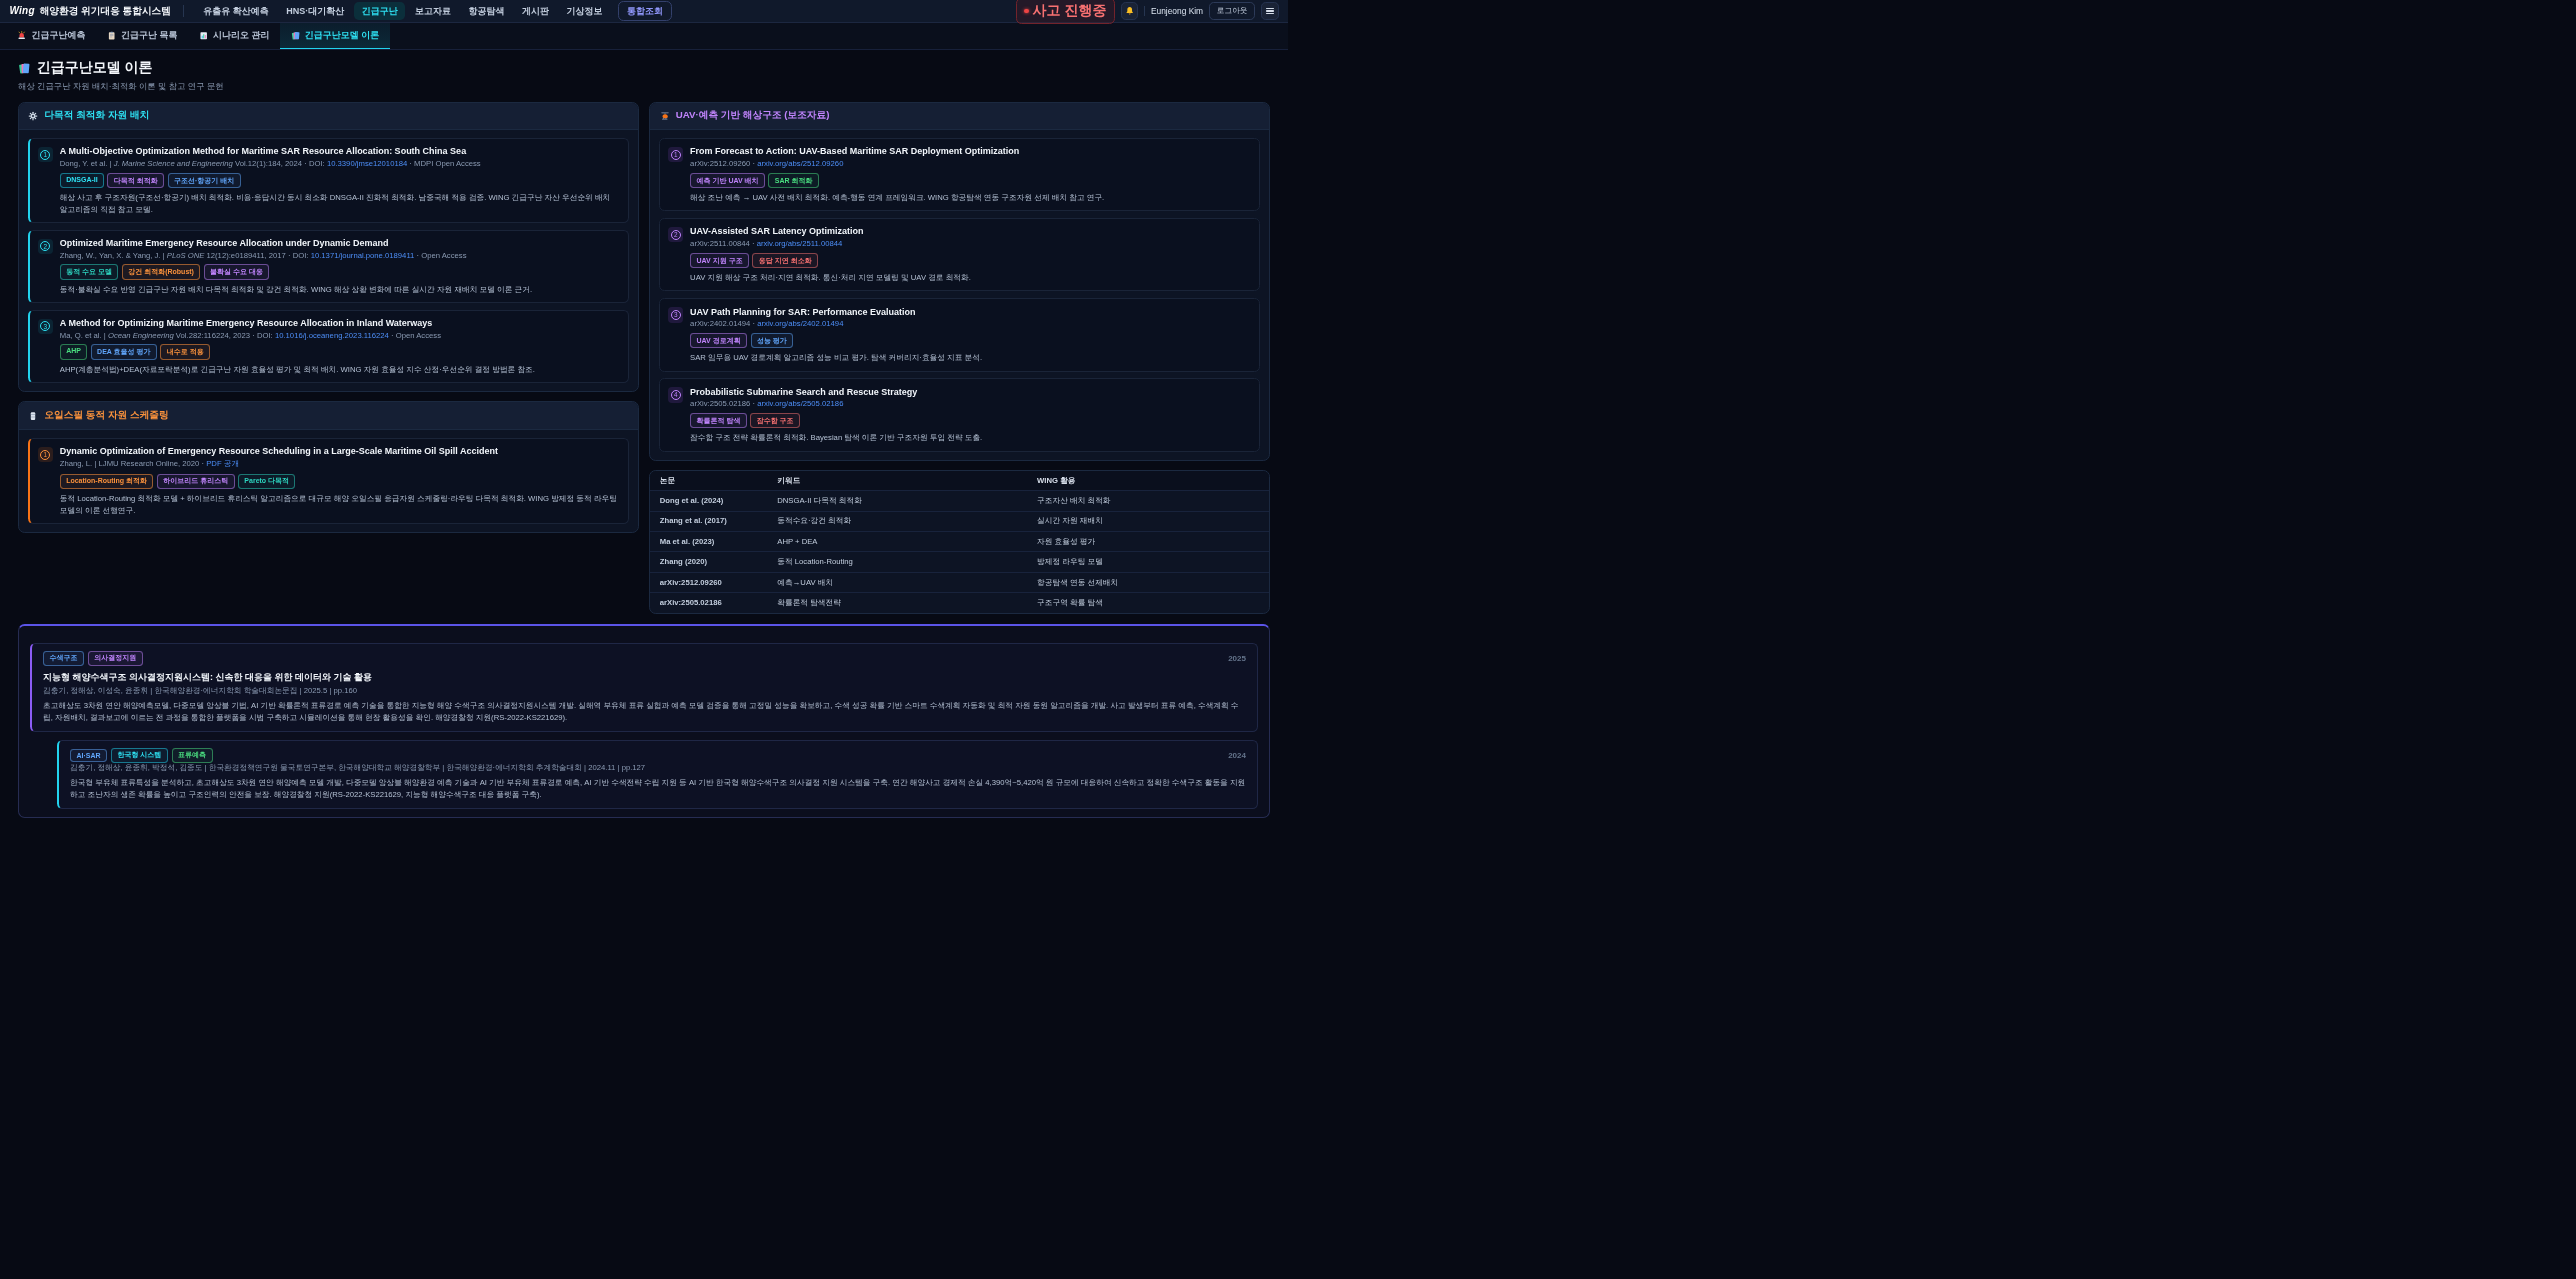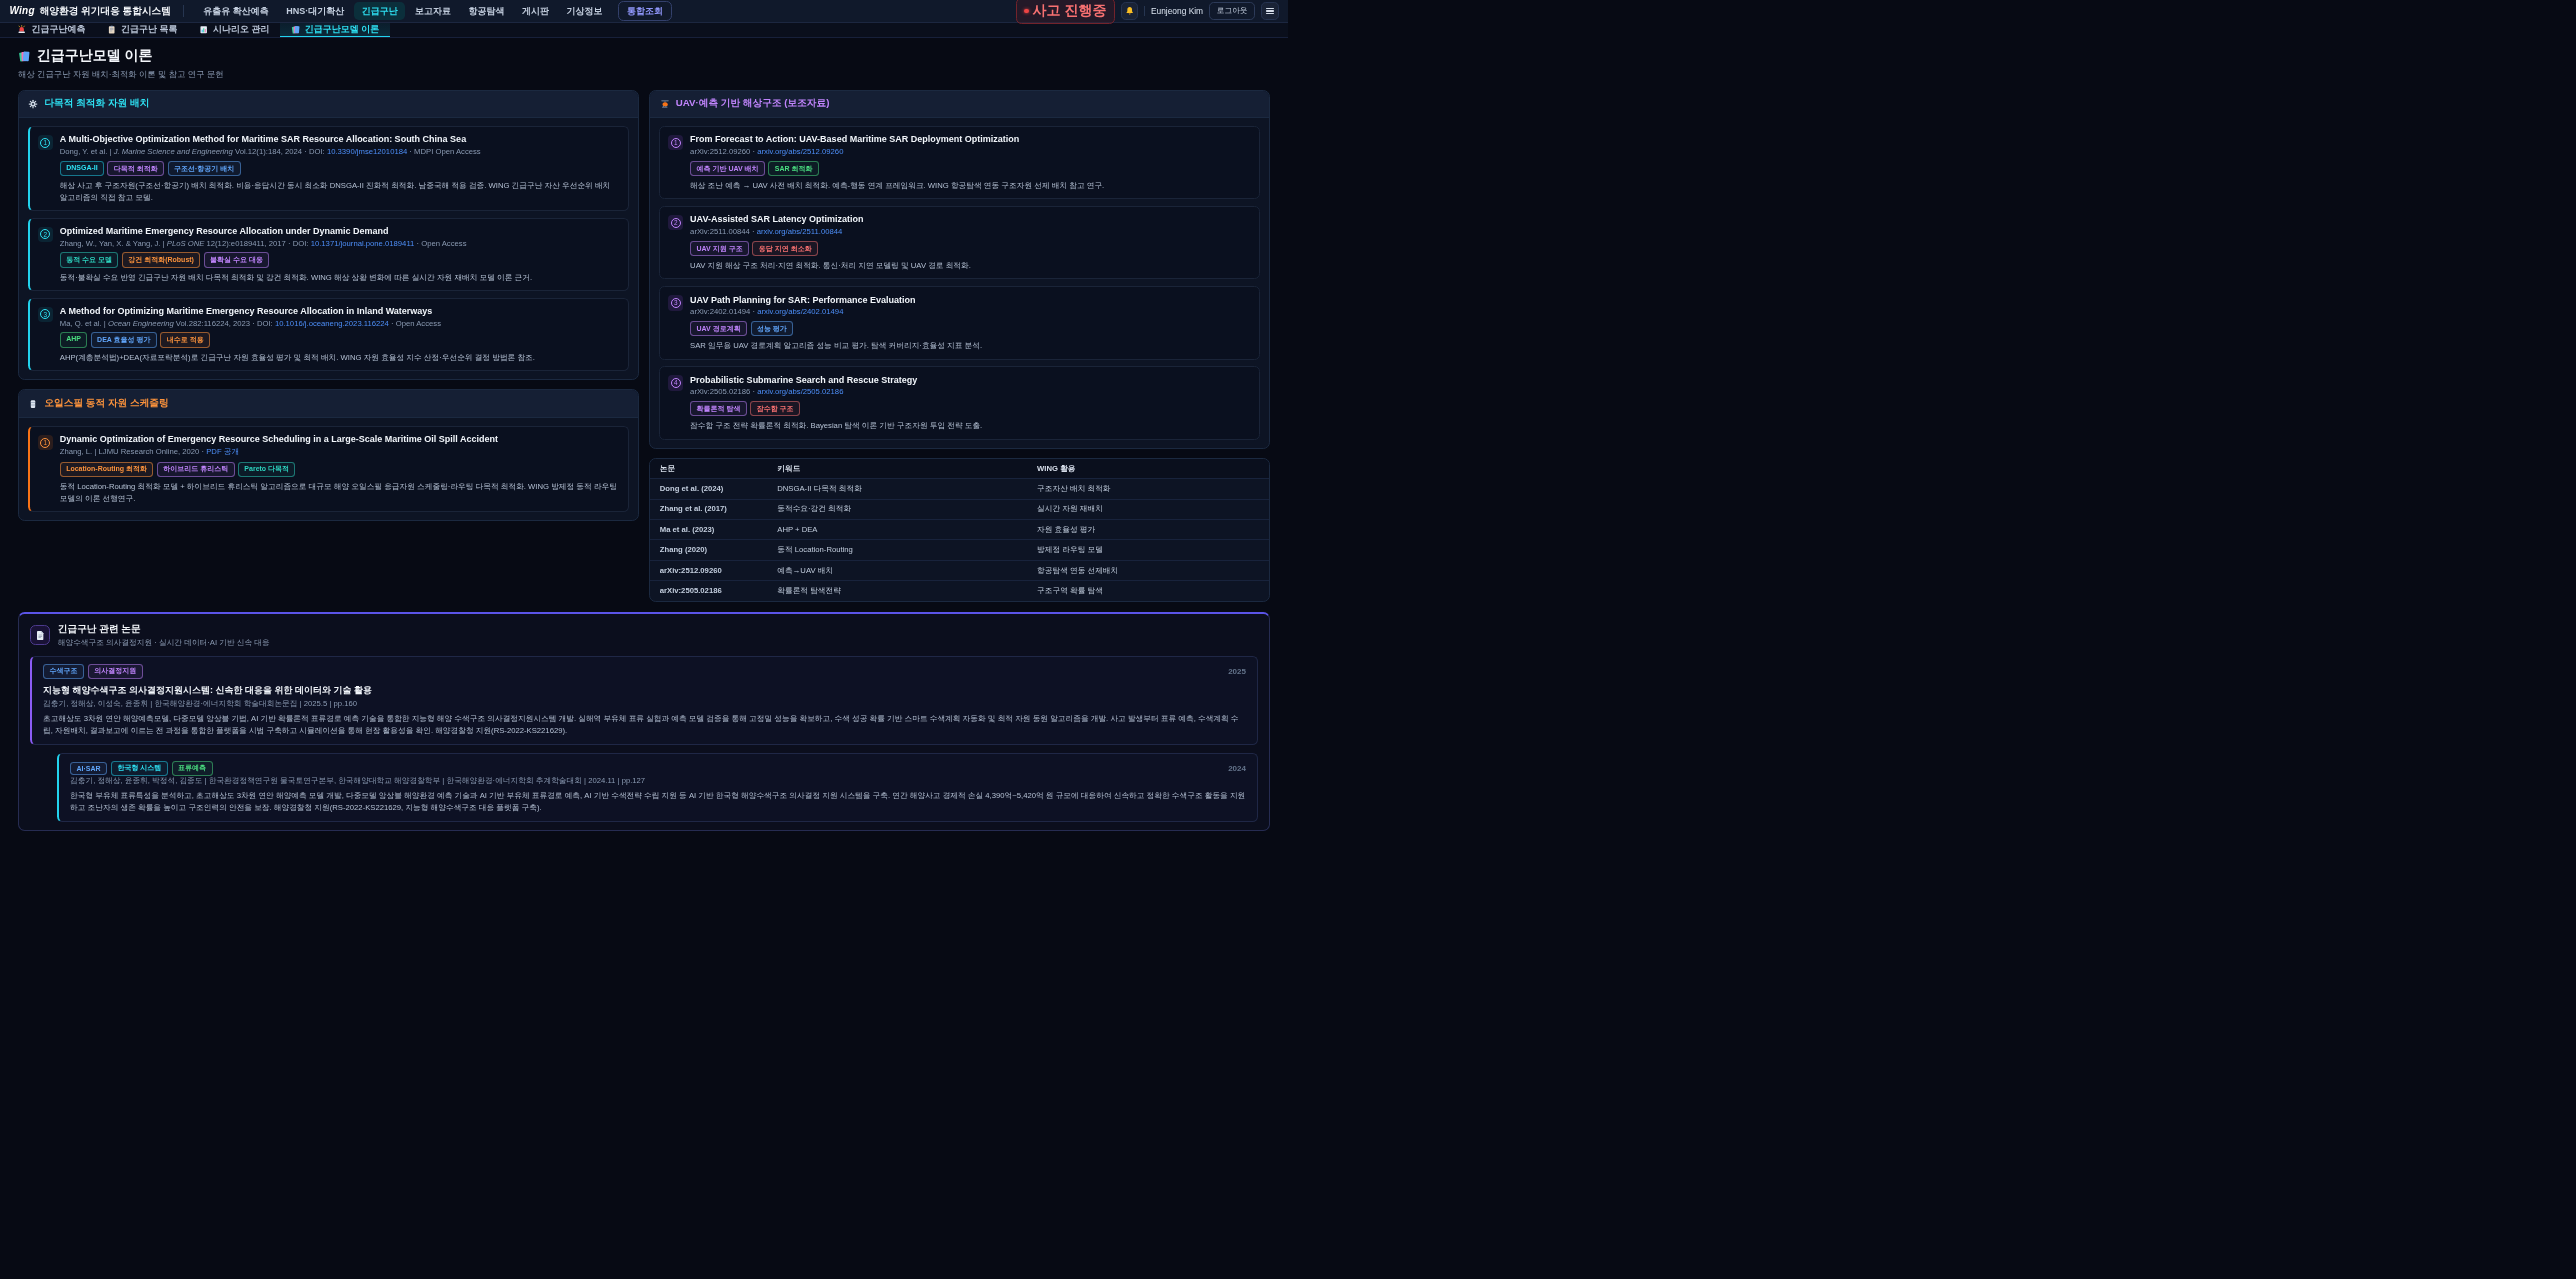--- a/index.html
+++ b/index.html
@@ -22,21 +22,21 @@
   .incident .dot{width:4.7px;height:4.7px;border-radius:50%;background:#ef4444;box-shadow:0 0 3.4px #ef4444;}
   .icon-btn{width:17.4px;height:17.4px;border-radius:4.7px;background:#1a2336;border:0.7px solid #263350;display:flex;align-items:center;justify-content:center;cursor:pointer;padding:0;}
   .icon-btn svg{width:9.4px;height:9.4px;}
   .vdiv{width:0.7px;height:10.7px;background:#263550;}
   .username{font-size:8.4px;color:#dbe4f0;white-space:nowrap;}
   .logout-btn{background:transparent;border:0.7px solid #2c3a58;color:#c3cede;font-size:7.7px;padding:2.7px 6.7px;border-radius:4.7px;cursor:pointer;font-family:inherit;white-space:nowrap;}
   .burger{display:flex;flex-direction:column;gap:1.7px;}
   .burger span{display:block;width:8px;height:1.2px;background:#d7deea;border-radius:0.7px;}
 
   
-  .tabrow{height:15px;display:flex;align-items:stretch;padding:0 6.7px;background:#0a0f1c;border-bottom:0.7px solid #17203a;}
+  .tabrow{height:27px;display:flex;align-items:stretch;padding:0 6.7px;background:#0a0f1c;border-bottom:0.7px solid #17203a;}
   .tab{display:flex;align-items:center;gap:4.7px;padding:0 10.7px;font-size:9px;font-weight:700;color:#b9c4d6;cursor:pointer;border-bottom:1.7px solid transparent;}
   .tab .t-ico{display:flex;}
   .tab svg{width:9.4px;height:9.4px;}
   .tab.active{background:linear-gradient(180deg,#0b1d2c,#0c2938);color:#2ee0f2;border-bottom-color:#22d3ee;}
 
   
   .pagehead{padding:9.4px 18px 1.3px;}
   .pagehead h1{margin:0;font-size:14px;display:flex;align-items:center;gap:6px;color:#f4f7fb;}
   .pagehead h1 svg{width:12.7px;height:12.7px;}
   .pagehead .subtitle{margin:4px 0 0;font-size:8.4px;color:#8b9bb3;}
@@ -421,37 +421,20 @@
                 <div>확률론적 탐색전략</div>
                 <div>구조구역 확률 탐색</div>
               </div>
             </div>
         </div>
       </section>
     </div>
   </div>
 
   <section class="related">
-    <div class="rel-head">
-      <div class="rel-ico">
-        <span style="display:flex">
-            <svg viewBox="0 0 16 16">
-              <path d="M4 1.5h5.5L12.5 5v9a1 1 0 01-1 1H4a1 1 0 01-1-1V2.5a1 1 0 011-1z" fill="#e8edf5"></path>
-              <path d="M9.5 1.5L12.5 5H9.5z" fill="#b6c2d4"></path>
-              <rect x="5.3" y="7" width="5.4" height="1" fill="#8a94a8"></rect>
-              <rect x="5.3" y="9" width="5.4" height="1" fill="#8a94a8"></rect>
-              <rect x="5.3" y="11" width="3.4" height="1" fill="#8a94a8"></rect>
-            </svg>
-          </span>
-      </div>
-      <div>
-        <h2>긴급구난 관련 논문</h2>
-        <p class="subtitle">해양수색구조 의사결정지원 · 실시간 데이터·AI 기반 신속 대응</p>
-      </div>
-    </div>
     <div id="related-cards">
         <div class="rel-card stripe-purple">
           <div class="rel-top">
             <span class="tag tag-blue">수색구조</span>
             <span class="tag tag-purple">의사결정지원</span>
             <span class="rel-year">2025</span>
           </div>
           <div class="rel-title">지능형 해양수색구조 의사결정지원시스템: 신속한 대응을 위한 데이터와 기술 활용</div>
           <div class="rel-authors">김충기, 정해상, 이성숙, 윤종휘 | 한국해양환경·에너지학회 학술대회논문집 | 2025.5 | pp.160</div>
           <div class="rel-desc">초고해상도 3차원 연안 해양예측모델, 다중모델 앙상블 기법, AI 기반 확률론적 표류경로 예측 기술을 통합한 지능형 해양 수색구조 의사결정지원시스템 개발. 실해역 부유체 표류 실험과 예측 모델 검증을 통해 고정밀 성능을 확보하고, 수색 성공 확률 기반 스마트 수색계획 자동화 및 최적 자원 동원 알고리즘을 개발. 사고 발생부터 표류 예측, 수색계획 수립, 자원배치, 결과보고에 이르는 전 과정을 통합한 플랫폼을 시범 구축하고 시뮬레이션을 통해 현장 활용성을 확인. 해양경찰청 지원(RS-2022-KS221629).</div>

